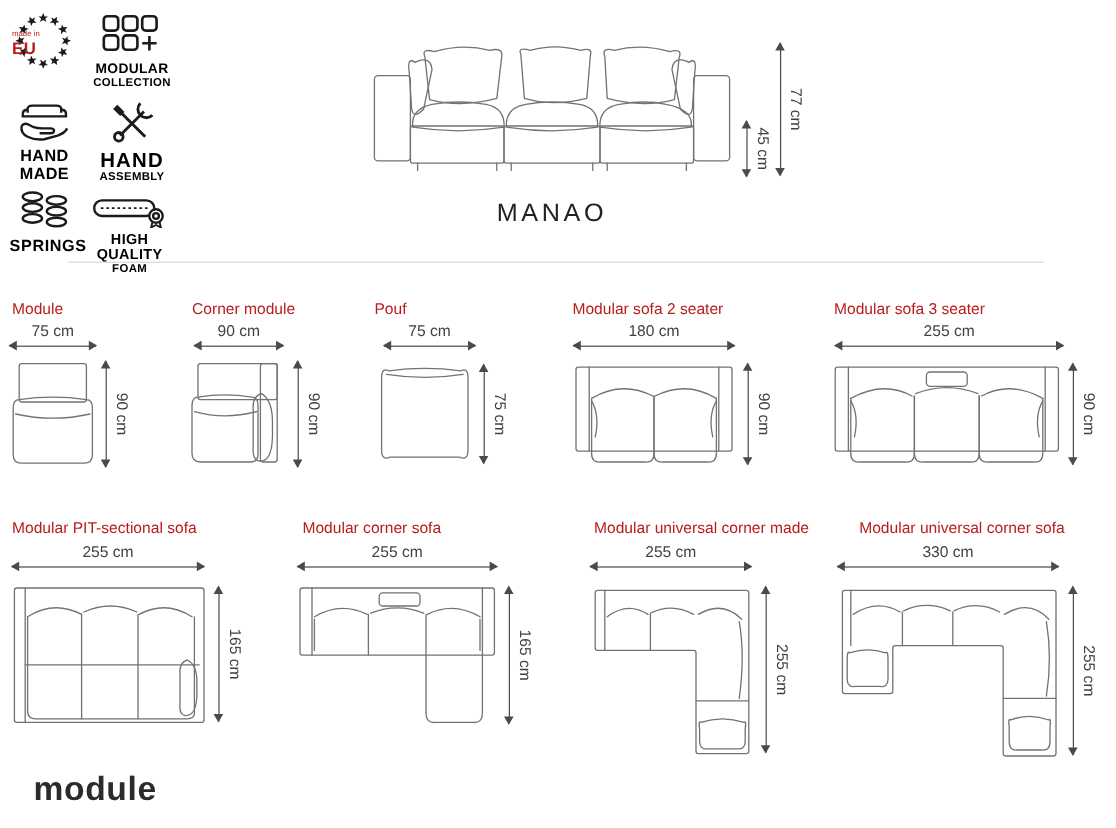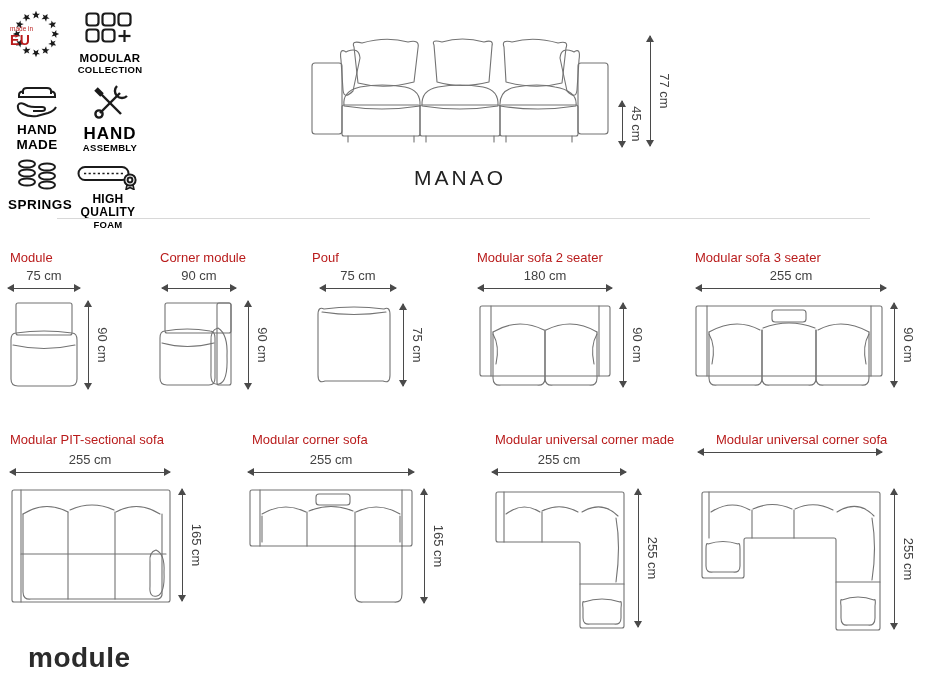--- a/index.html
+++ b/index.html
@@ -332,20 +332,21 @@
   <path d="M126,32 Q131,60 126,96"></path>
   <path d="M94,116 Q92,114 93,122 L93,132 Q93,139 100,138 L124,138 Q131,139 131,132 L131,122 Q132,114 130,116 Q112,110 94,116 Z"></path>
 </svg>
 <div class="vdim" style="left:638px;top:489px;height:138px;">
   <span class="line"></span>
   <span class="txt">255 cm</span>
 </div>
 
 <div class="mod-label" style="left:716px;top:432px;">Modular universal corner sofa</div>
 <div class="hdim" style="left:698px;top:452px;width:184px;">
+  <span class="txt">330 cm</span>
   <span class="line"></span>
 </div>
 <svg class="draw" style="left:696px;top:486px;" width="190" height="150" viewBox="0 0 190 150">
   <path d="M6,8 Q6,6 8,6 L182,6 Q184,6 184,8 L184,142 Q184,144 182,144 L142,144 Q140,144 140,142 L140,54 Q140,52 138,52 L50,52 Q48,52 48,54 L48,90 Q48,92 46,92 L8,92 Q6,92 6,90 Z"></path>
   <line x1="13" y1="6" x2="13" y2="52"></line>
   <path d="M15,26 Q35,13 54,24"></path>
   <path d="M57,23 Q76,14 96,23"></path>
   <path d="M99,23 Q118,14 137,24"></path>
   <path d="M141,26 Q162,13 178,30"></path>
   <line x1="56" y1="24" x2="56" y2="52"></line>

